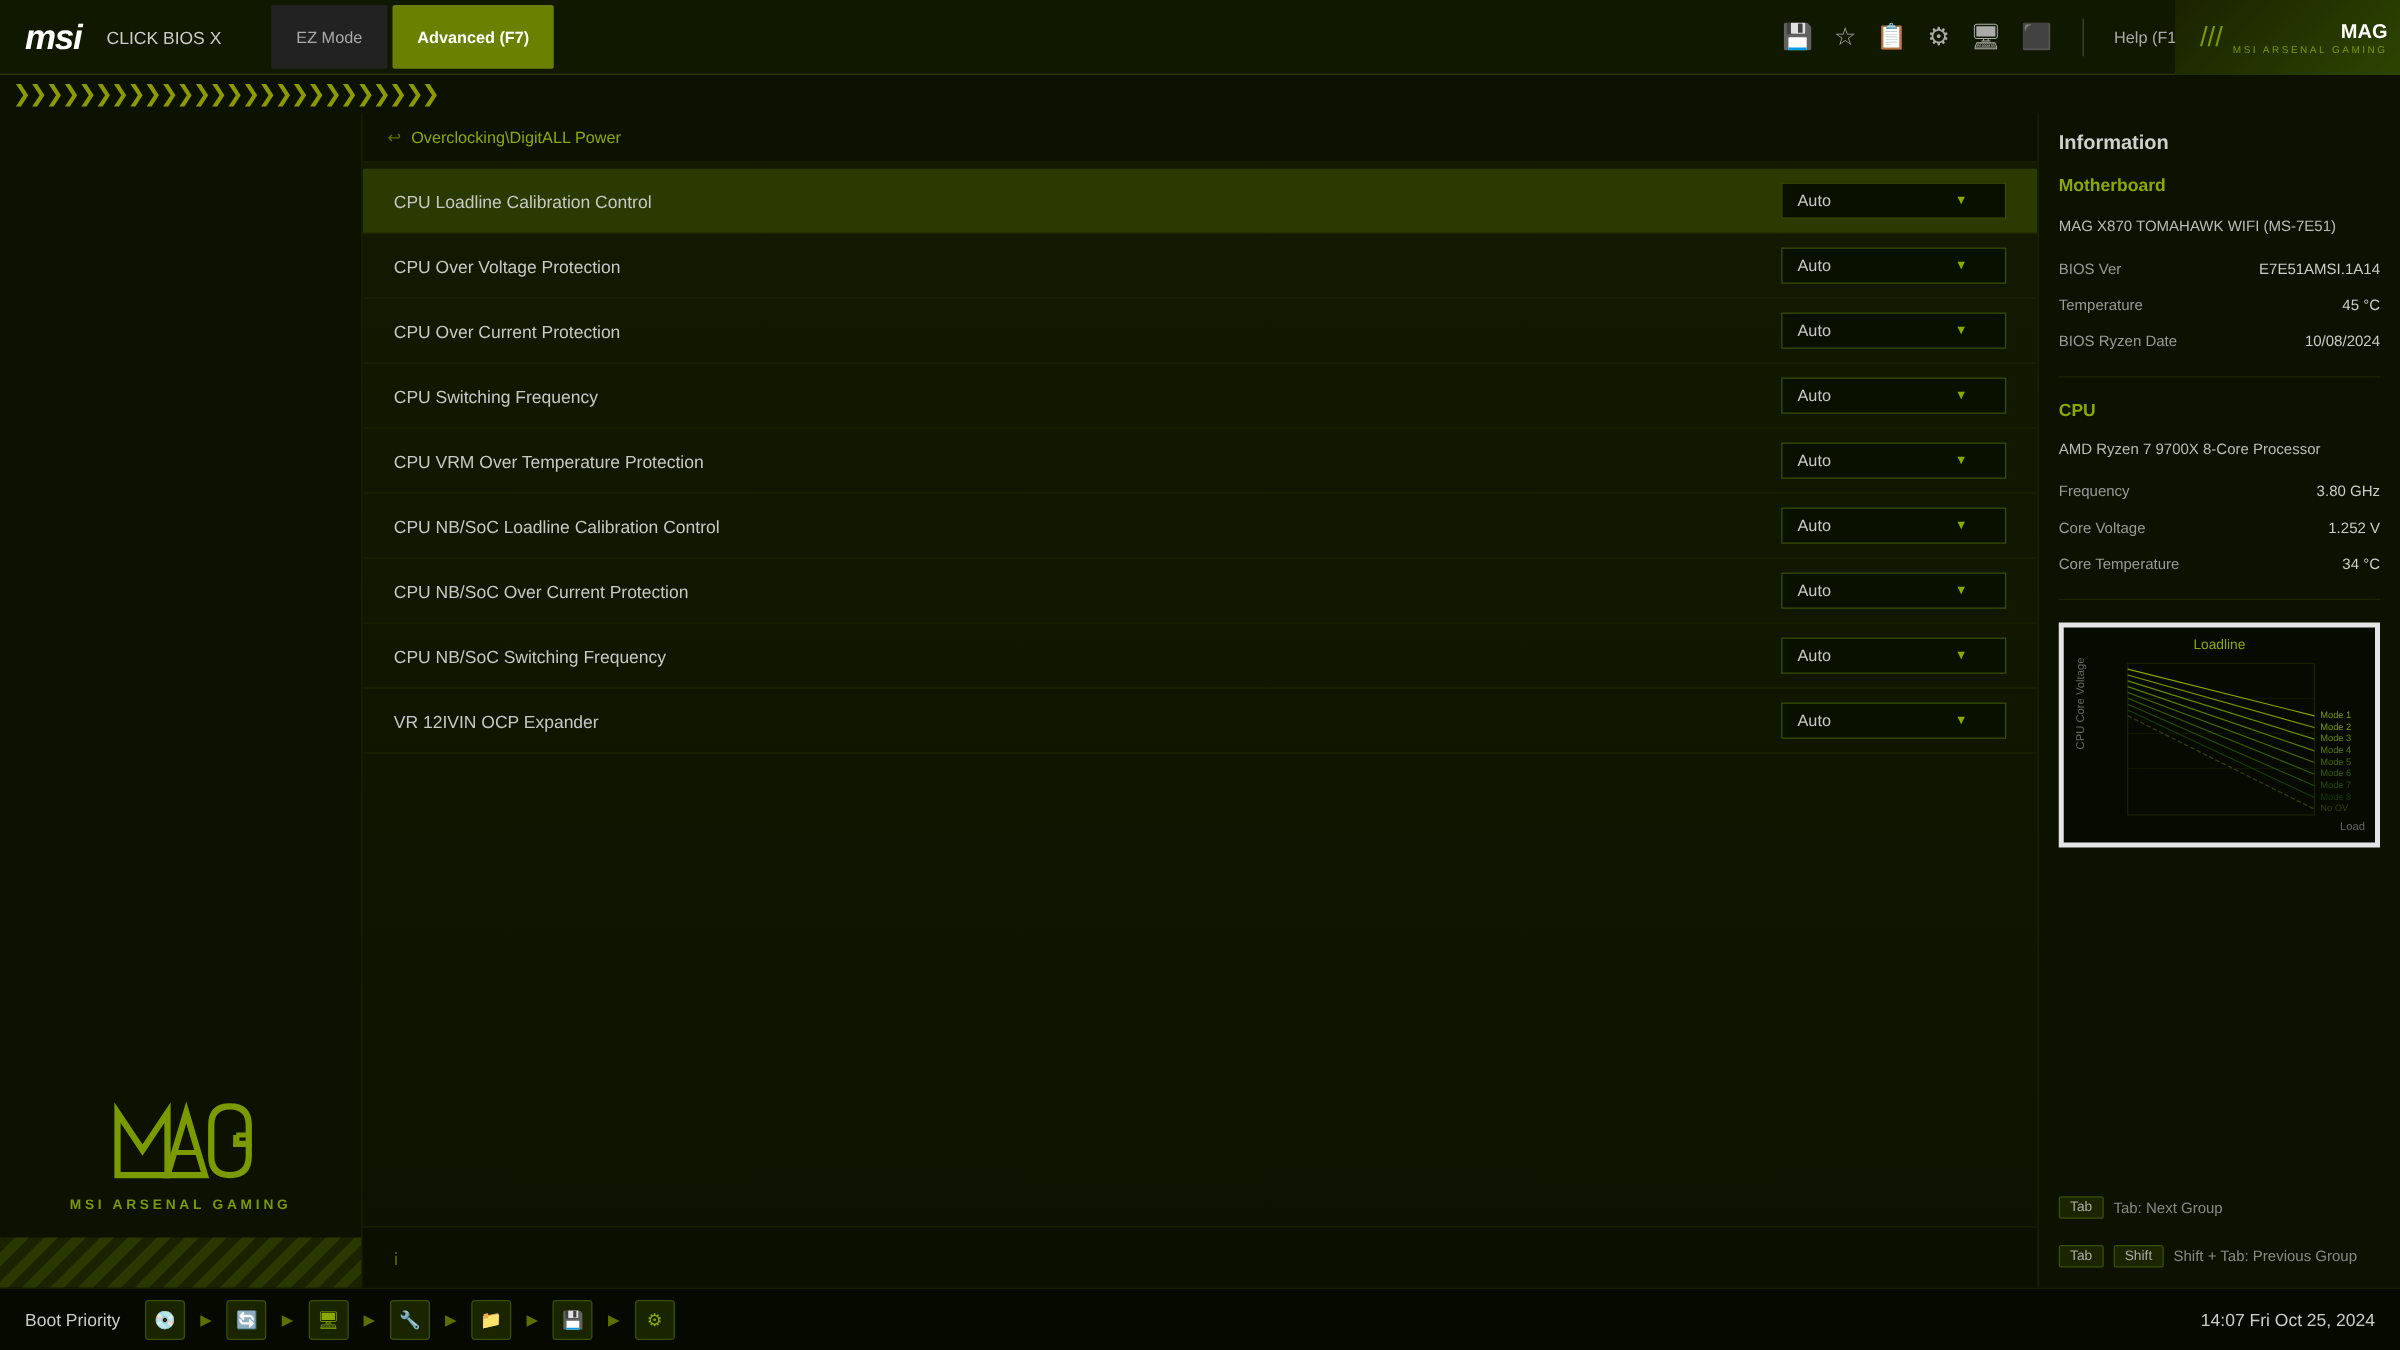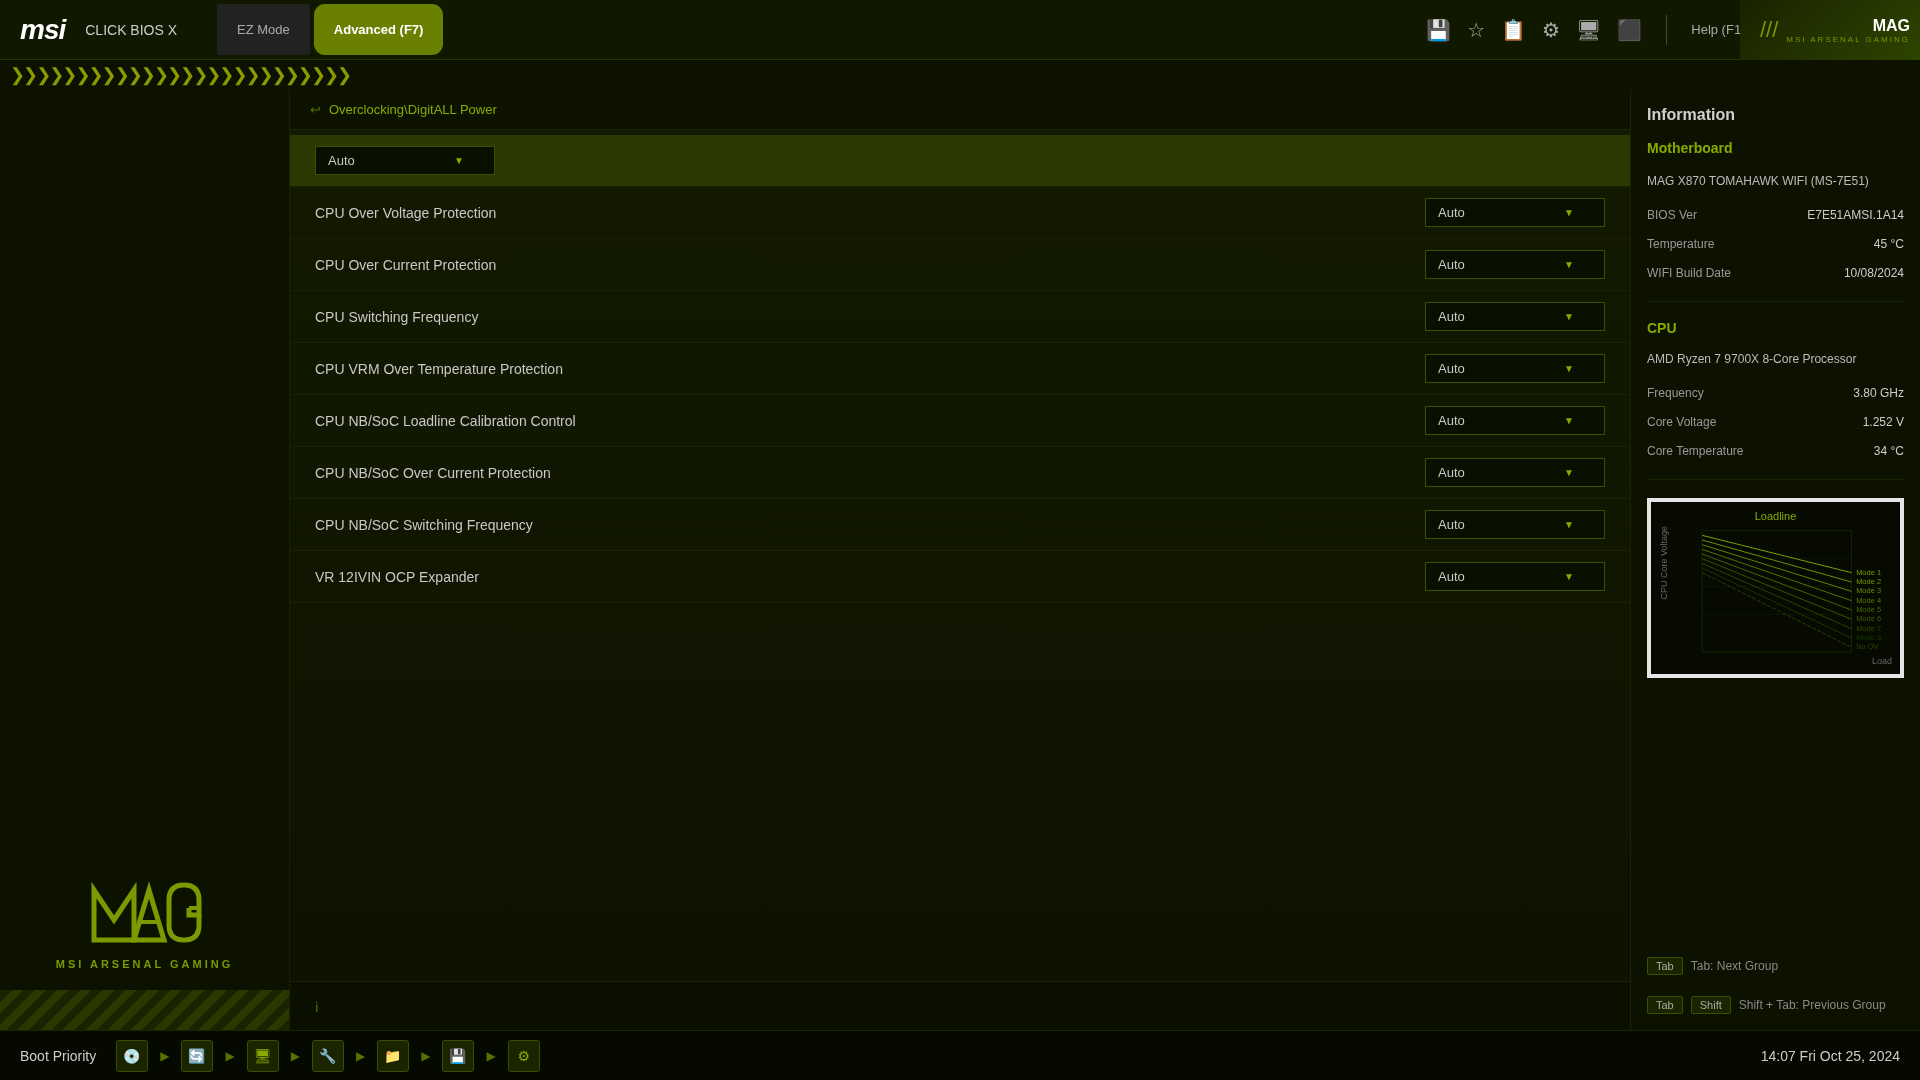--- a/index.html
+++ b/index.html
@@ -50,21 +50,20 @@
       border-radius: 2px;
     }
     .mode-btn.ez {
       background: #222;
       color: #aaa;
     }
     .mode-btn.advanced {
       background: #6a8000;
       color: #fff;
       font-weight: bold;
-      border-radius: 11px;
     }
     .header-icons {
       display: flex;
       align-items: center;
       gap: 16px;
       color: #aaa;
       font-size: 20px;
     }
     .header-divider {
       width: 1px;
@@ -464,20 +463,21 @@
   <div class="content-area">
 
     <div class="breadcrumb">
       <span class="breadcrumb-arrow">↩</span>
       <span>Overclocking\DigitALL Power</span>
     </div>
 
     <div class="settings-list">
 
       <div class="setting-row active">
+        <span class="setting-label">CPU Loadline Calibration Control</span>
         <div class="setting-value">
           <div class="dropdown">
             <span>Auto</span>
             <span class="dropdown-arrow">▼</span>
           </div>
         </div>
       </div>
 
       <div class="setting-row">
         <span class="setting-label">CPU Over Voltage Protection</span>
@@ -573,21 +573,21 @@
     <div class="panel-model">MAG X870 TOMAHAWK WIFI (MS-7E51)</div>
     <div class="panel-row">
       <span>BIOS Ver</span>
       <span class="panel-row-value">E7E51AMSI.1A14</span>
     </div>
     <div class="panel-row">
       <span>Temperature</span>
       <span class="panel-row-value">45 °C</span>
     </div>
     <div class="panel-row">
-      <span>WIFI Build Date</span>
+      <span>BIOS Ryzen Date</span>
       <span class="panel-row-value">10/08/2024</span>
     </div>
 
     <hr class="panel-divider">
 
     <div class="panel-cpu-title">CPU</div>
     <div class="panel-cpu-name">AMD Ryzen 7 9700X 8-Core Processor</div>
     <div class="panel-row">
       <span>Frequency</span>
       <span class="panel-row-value">3.80 GHz</span>

